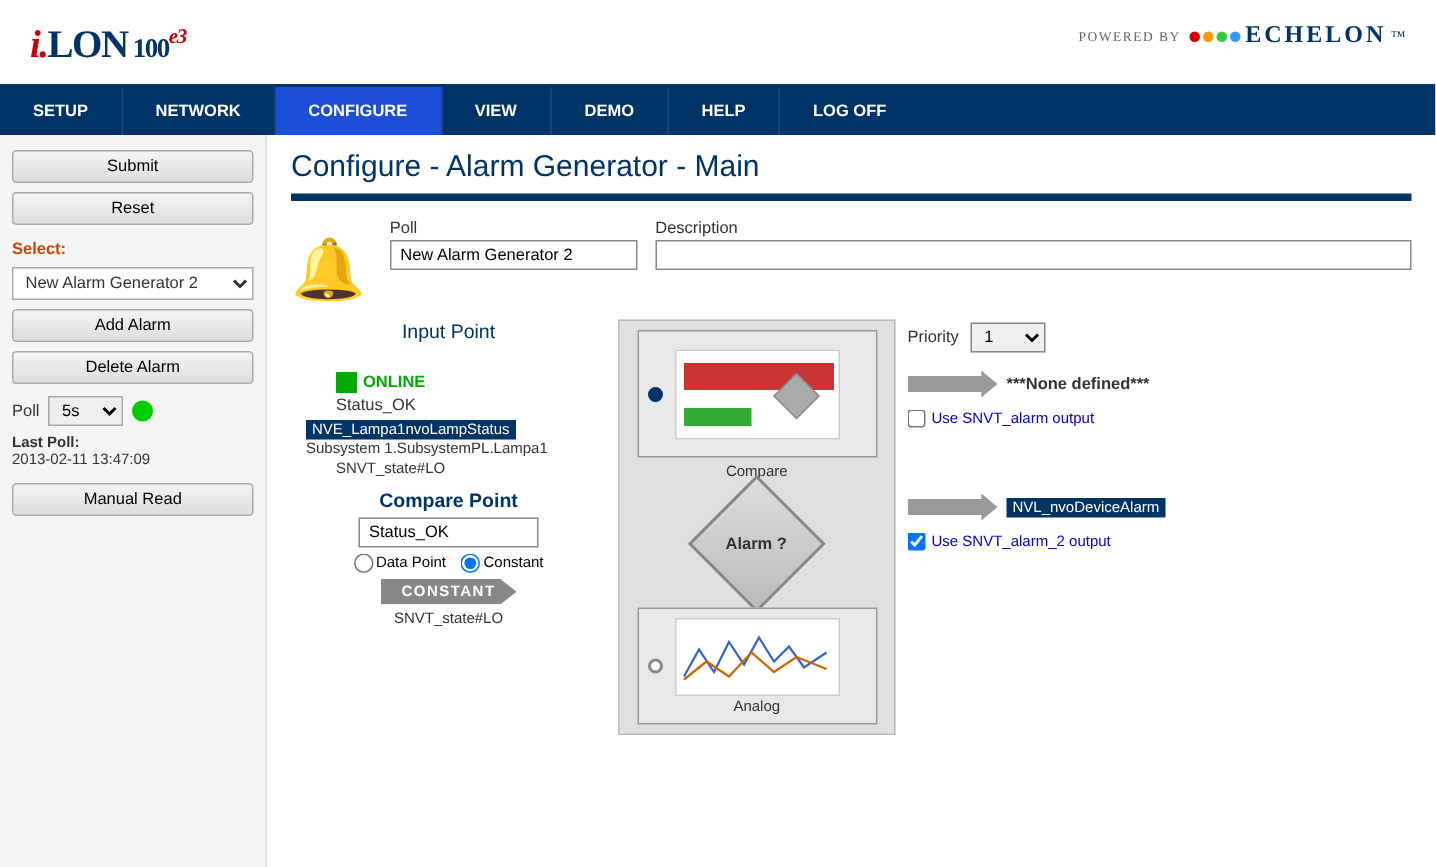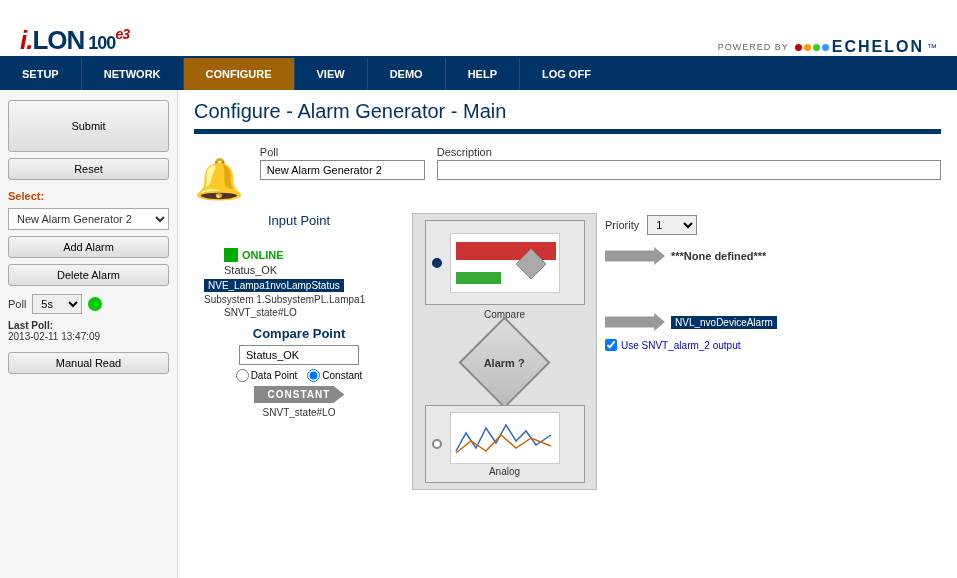--- a/index.html
+++ b/index.html
@@ -1,21 +1,21 @@
 <!DOCTYPE html>
 <html><head>
   <meta charset="utf-8">
   <style>
     * { box-sizing: border-box; margin: 0; padding: 0; }
     body { font-family: Arial, sans-serif; font-size: 12px; background: #fff; width: 957px; height: 578px; overflow: hidden; }
   </style>
 </head>
 <body>
 
-<div style="background:#fff; display:flex; align-items:flex-end; justify-content:space-between; padding:0 20px; height:58px; border-bottom:2px solid #003366;">
+<div style="background:#fff; display:flex; align-items:flex-start; justify-content:space-between; padding:15px 20px; height:58px; border-bottom:2px solid #003366;font-family:Liberation Serif, serif;">
   <div style="font-size:26px; font-weight:bold; font-style:italic; color:#003366; letter-spacing:-1px;">
     <span style="color:#cc0000; font-style:italic;">i.</span><span style="color:#003366; font-style:normal;">LON</span><span style="font-style:normal; font-size:18px;"> 100</span><span style="color:#cc0000; font-size:14px; vertical-align:super; font-style:italic;">e3</span>
   </div>
   <div style="display:flex; align-items:center; gap:6px;">
     <span style="font-size:9px; color:#666; letter-spacing:1px;">POWERED BY</span>
     <div style="display:flex; align-items:center; gap:3px;">
       <div style="display:flex; gap:2px;">
         <div style="width:7px; height:7px; border-radius:50%; background:#cc0000;"></div>
         <div style="width:7px; height:7px; border-radius:50%; background:#ff9900;"></div>
         <div style="width:7px; height:7px; border-radius:50%; background:#33cc33;"></div>
@@ -23,31 +23,31 @@
       </div>
       <span style="font-size:16px; font-weight:bold; color:#003366; letter-spacing:2px;">ECHELON</span>
       <span style="font-size:10px; color:#003366;">™</span>
     </div>
   </div>
 </div>
 
 <nav style="background:#003366; display:flex; height:32px;">
   <div style="color:#fff; font-size:11px; font-weight:bold; padding:0 22px; display:flex; align-items:center; cursor:pointer; border-right:1px solid #1a4a80;">SETUP</div>
   <div style="color:#fff; font-size:11px; font-weight:bold; padding:0 22px; display:flex; align-items:center; cursor:pointer; border-right:1px solid #1a4a80;">NETWORK</div>
-  <div style="color:#fff; font-size:11px; font-weight:bold; padding:0 22px; display:flex; align-items:center; cursor:pointer; border-right:1px solid #1a4a80; background:#a16207;">CONFIGURE</div>
+  <div style="color:#fff; font-size:11px; font-weight:bold; padding:0 22px; display:flex; align-items:center; cursor:pointer; border-right:1px solid #1a4a80; background:#1d4ed8;">CONFIGURE</div>
   <div style="color:#fff; font-size:11px; font-weight:bold; padding:0 22px; display:flex; align-items:center; cursor:pointer; border-right:1px solid #1a4a80;">VIEW</div>
   <div style="color:#fff; font-size:11px; font-weight:bold; padding:0 22px; display:flex; align-items:center; cursor:pointer; border-right:1px solid #1a4a80;">DEMO</div>
   <div style="color:#fff; font-size:11px; font-weight:bold; padding:0 22px; display:flex; align-items:center; cursor:pointer; border-right:1px solid #1a4a80;">HELP</div>
   <div style="color:#fff; font-size:11px; font-weight:bold; padding:0 22px; display:flex; align-items:center; cursor:pointer;">LOG OFF</div>
 </nav>
 
 <div style="display:flex; height:calc(578px - 58px - 32px); overflow:hidden;">
 
   <div style="width:178px; background:#f5f5f5; border-right:1px solid #ddd; padding:10px 8px; display:flex; flex-direction:column; gap:6px; overflow:hidden;">
-    <button style="background:linear-gradient(to bottom,#f5f5f5,#ddd); border:1px solid #aaa; border-radius:3px; padding:19px 8px; font-size:11px; cursor:pointer; width:100%;">Submit</button>
+    <button style="background:linear-gradient(to bottom,#f5f5f5,#ddd); border:1px solid #aaa; border-radius:3px; padding:4px 8px; font-size:11px; cursor:pointer; width:100%;">Submit</button>
     <button style="background:linear-gradient(to bottom,#f5f5f5,#ddd); border:1px solid #aaa; border-radius:3px; padding:4px 8px; font-size:11px; cursor:pointer; width:100%;">Reset</button>
     <div style="font-size:11px; font-weight:bold; color:#cc4400; margin-top:4px;">Select:</div>
     <select style="width:100%; border:1px solid #aaa; padding:3px 4px; font-size:11px; background:#fff; color:#333;">
       <option value="New Alarm Generator 2">New Alarm Generator 2</option>
     </select>
     <button style="background:linear-gradient(to bottom,#f5f5f5,#ddd); border:1px solid #aaa; border-radius:3px; padding:4px 8px; font-size:11px; cursor:pointer; width:100%;">Add Alarm</button>
     <button style="background:linear-gradient(to bottom,#f5f5f5,#ddd); border:1px solid #aaa; border-radius:3px; padding:4px 8px; font-size:11px; cursor:pointer; width:100%;">Delete Alarm</button>
     <div style="display:flex; align-items:center; gap:6px; margin-top:2px;">
       <span style="font-size:11px; color:#333;">Poll</span>
       <select style="border:1px solid #aaa; padding:2px 4px; font-size:11px; width:50px;">
@@ -162,20 +162,24 @@
           </select>
         </div>
 
         <div style="display:flex; flex-direction:column; gap:4px; margin-bottom:20px;">
 
           <div style="display:flex; align-items:center; gap:6px; margin-bottom:4px;">
             <div style="width:60px; height:18px; background:#999; clip-path:polygon(0 20%,82% 20%,82% 0%,100% 50%,82% 100%,82% 80%,0 80%);"></div>
             <span style="font-size:11px; color:#333; font-weight:bold;">***None defined***</span>
           </div>
 
+          <div style="display:flex; align-items:center; gap:4px;">
+            <input type="checkbox" style="width: 12px; height: 12px;">
+            <span style="font-size:10px; color:#0000cc;">Use SNVT_alarm output</span>
+          </div>
         </div>
 
         <div style="display:flex; flex-direction:column; gap:4px; margin-top:18px;">
 
           <div style="display:flex; align-items:center; gap:6px; margin-bottom:4px;">
             <div style="width:60px; height:18px; background:#999; clip-path:polygon(0 20%,82% 20%,82% 0%,100% 50%,82% 100%,82% 80%,0 80%);"></div>
             <span style="background:#003366; color:#fff; font-size:10px; padding:1px 4px;">NVL_nvoDeviceAlarm</span>
           </div>
 
           <div style="display:flex; align-items:center; gap:4px;">

